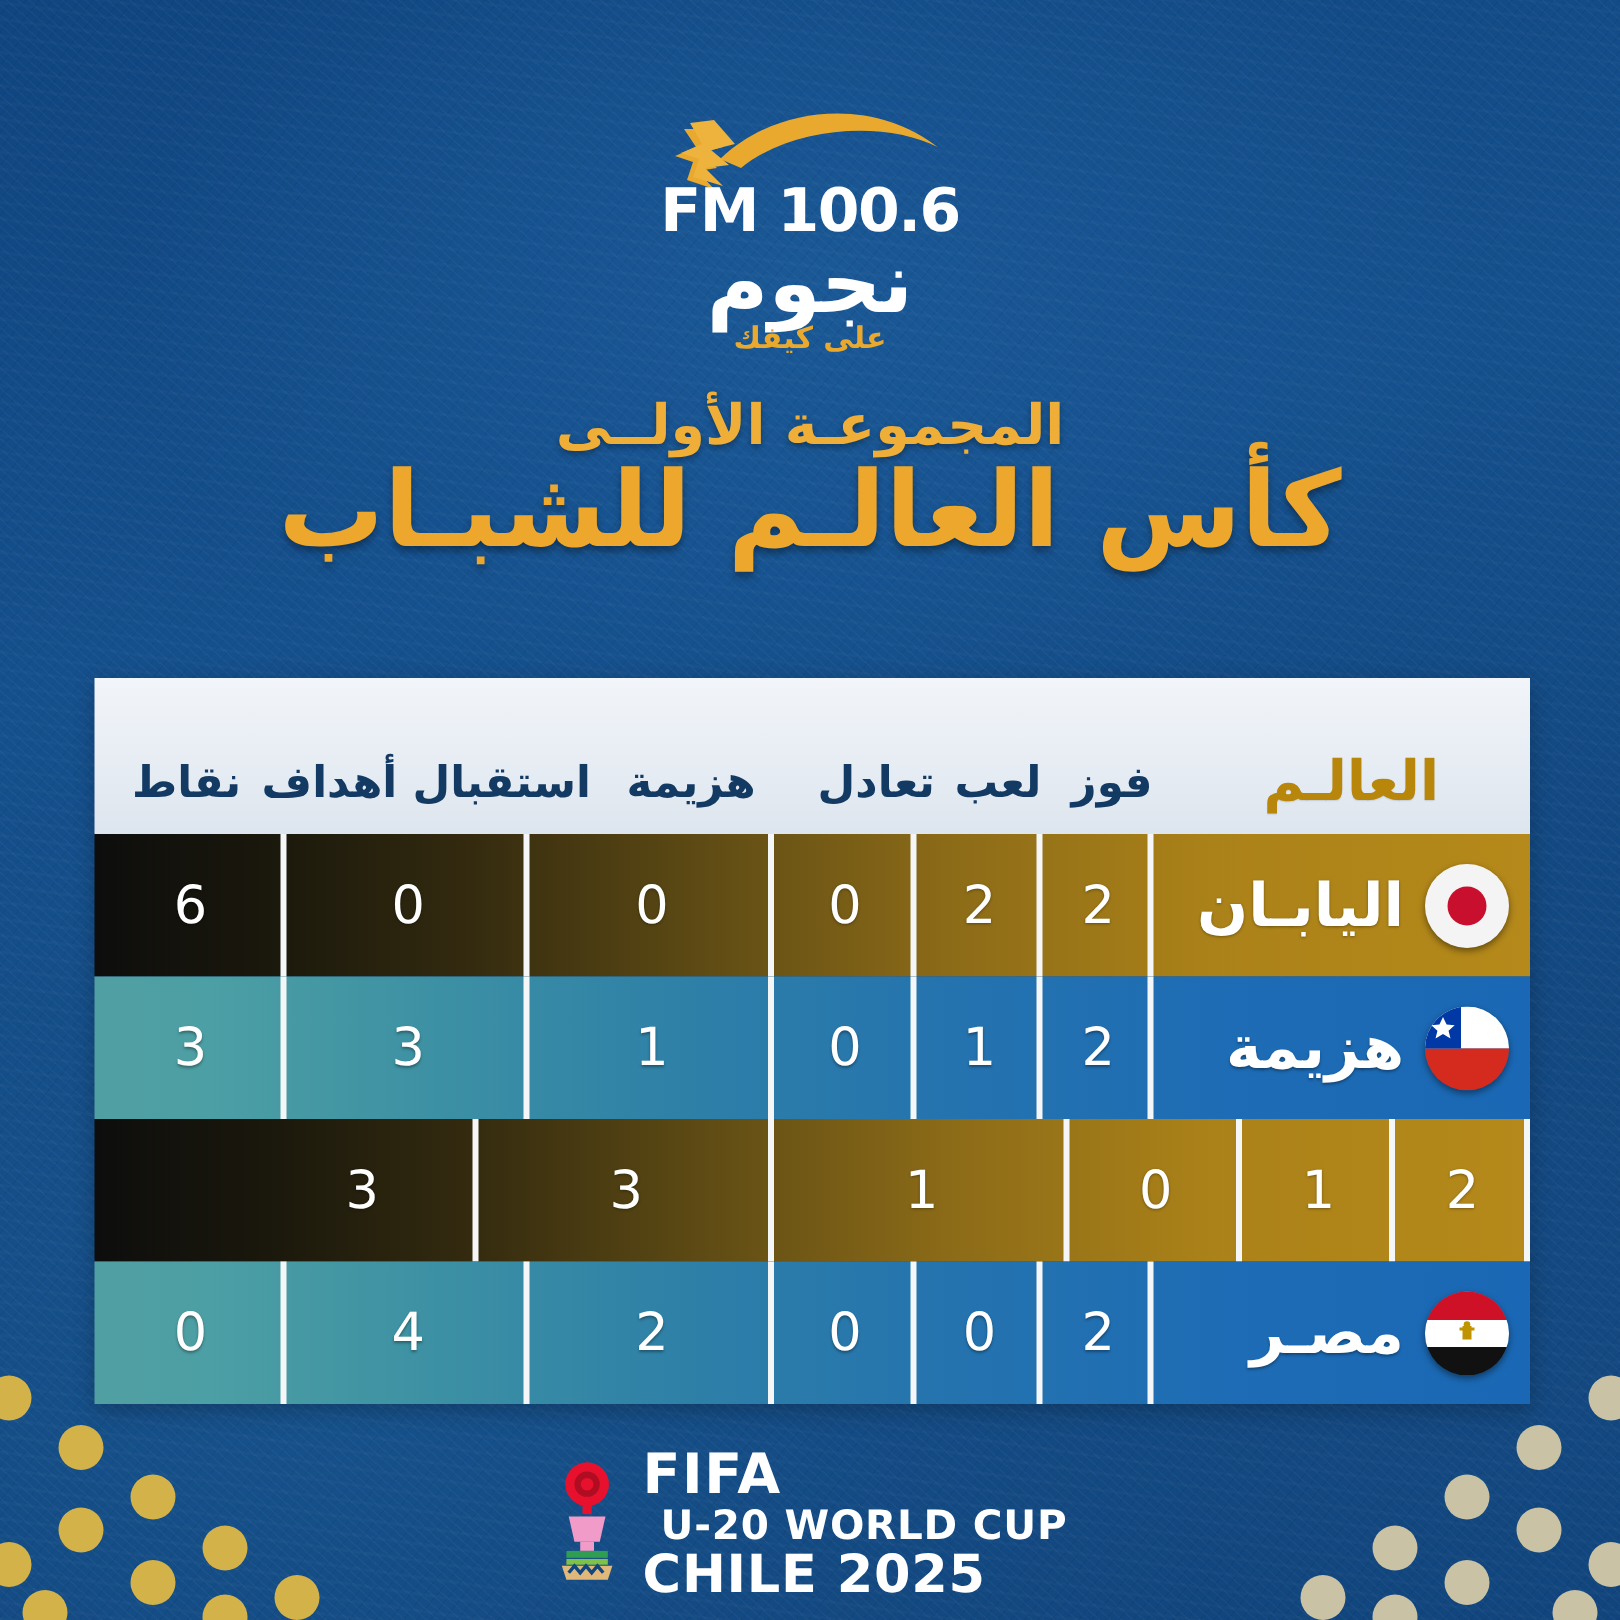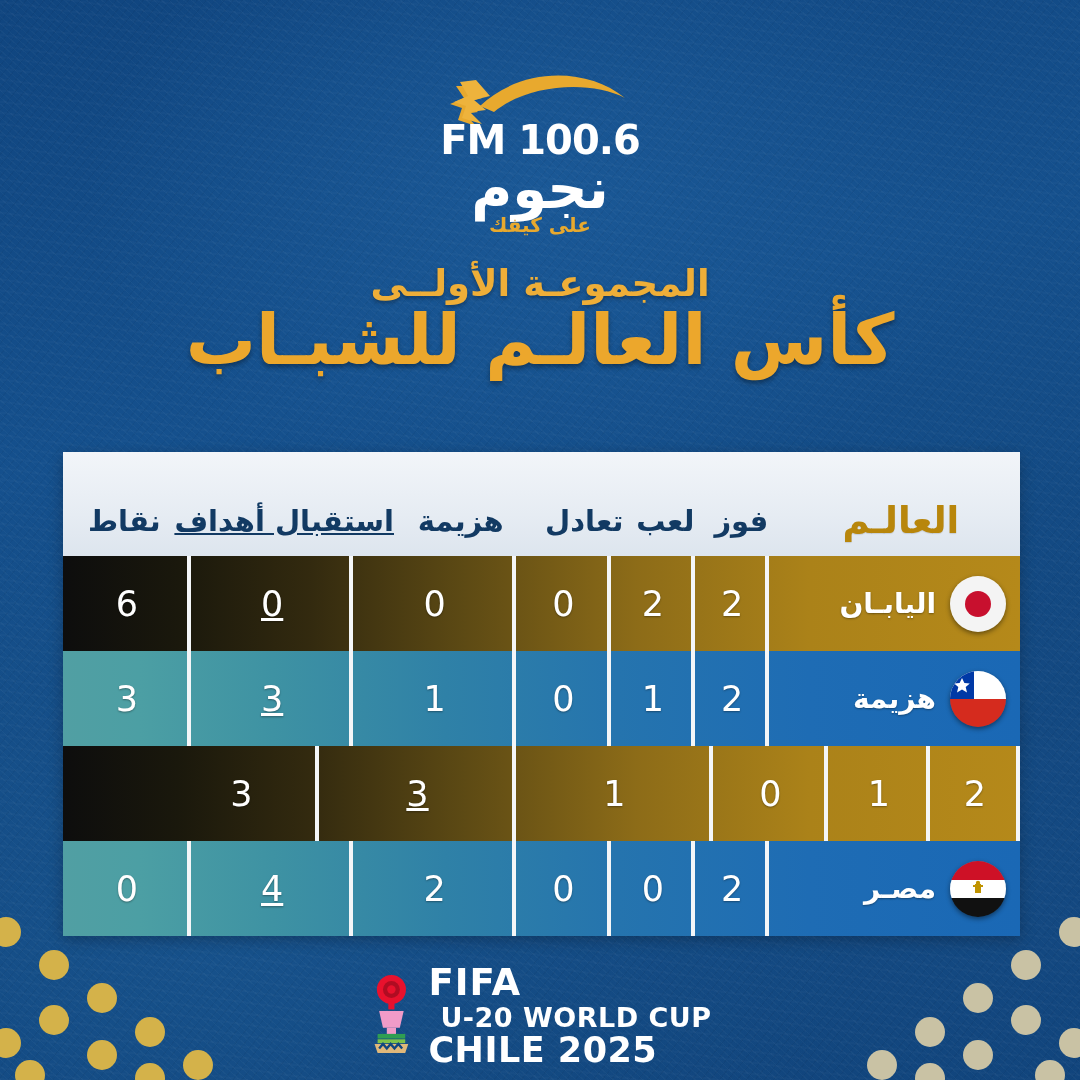--- a/index.html
+++ b/index.html
@@ -61,21 +61,21 @@
     box-shadow:0 4px 14px rgba(0,0,0,.25);
   }
   .trow{display:flex;width:100%;align-items:stretch;direction:rtl;}
 
   
   .c-team{width:301px;}
   .c-pld {width: 90px;}
   .c-won {width:102px;}
   .c-drw {width:115px;}
   .c-los {width:197px;}
-  .c-ga  {width:197px;text-decoration:underline;}
+  .c-ga  {width:197px;}
   .c-pts {width:155px;}
 
   #thead{
     background:linear-gradient(180deg,#f2f5f9 0%,#e6ecf3 60%,#dde5ee 100%);
     height:104px;
   }
   #thead .cell{
     display:flex;align-items:flex-end;justify-content:center;
     padding-bottom:18px;
     font-size:29px;font-weight:bold;color:#123a63;white-space:nowrap;
@@ -102,21 +102,21 @@
     font-size:35px;color:#ffffff;position:relative;
     text-shadow:0 1px 2px rgba(0,0,0,.35);
   }
   
   .datarow .cell.div::before{
     content:"";position:absolute;right:0;top:0;bottom:0;width:4px;
     background:#f4f6f8;
   }
   .datarow .cell.team{
     justify-content:flex-start;padding-right:14px;gap:14px;
-    font-size:28px;font-weight:bold;
+    font-size:40px;font-weight:bold;
   }
   .flag{
     width:56px;height:56px;border-radius:50%;flex:0 0 56px;
     overflow:hidden;position:relative;
     box-shadow:0 2px 5px rgba(0,0,0,.45), inset 0 -6px 10px rgba(0,0,0,.30), inset 0 5px 8px rgba(255,255,255,.30);
   }
   .flag svg{display:block;width:56px;height:56px;}
   .teamname{white-space:nowrap;letter-spacing:1px;}
 
   

